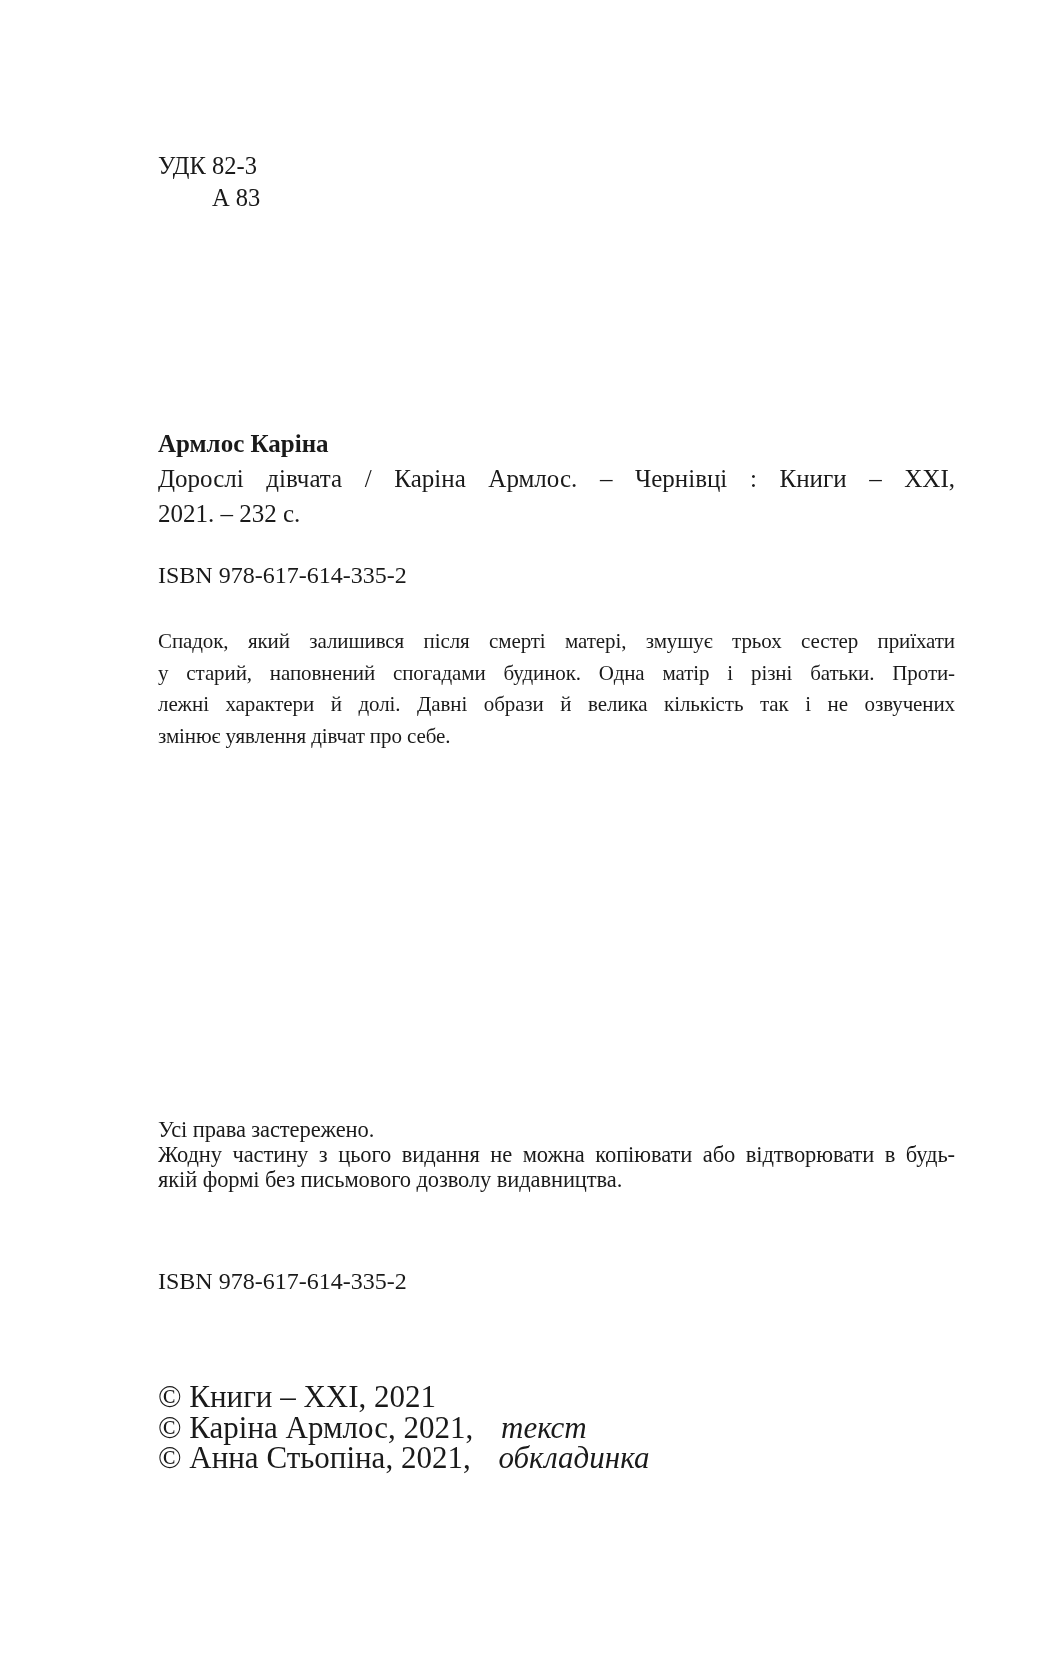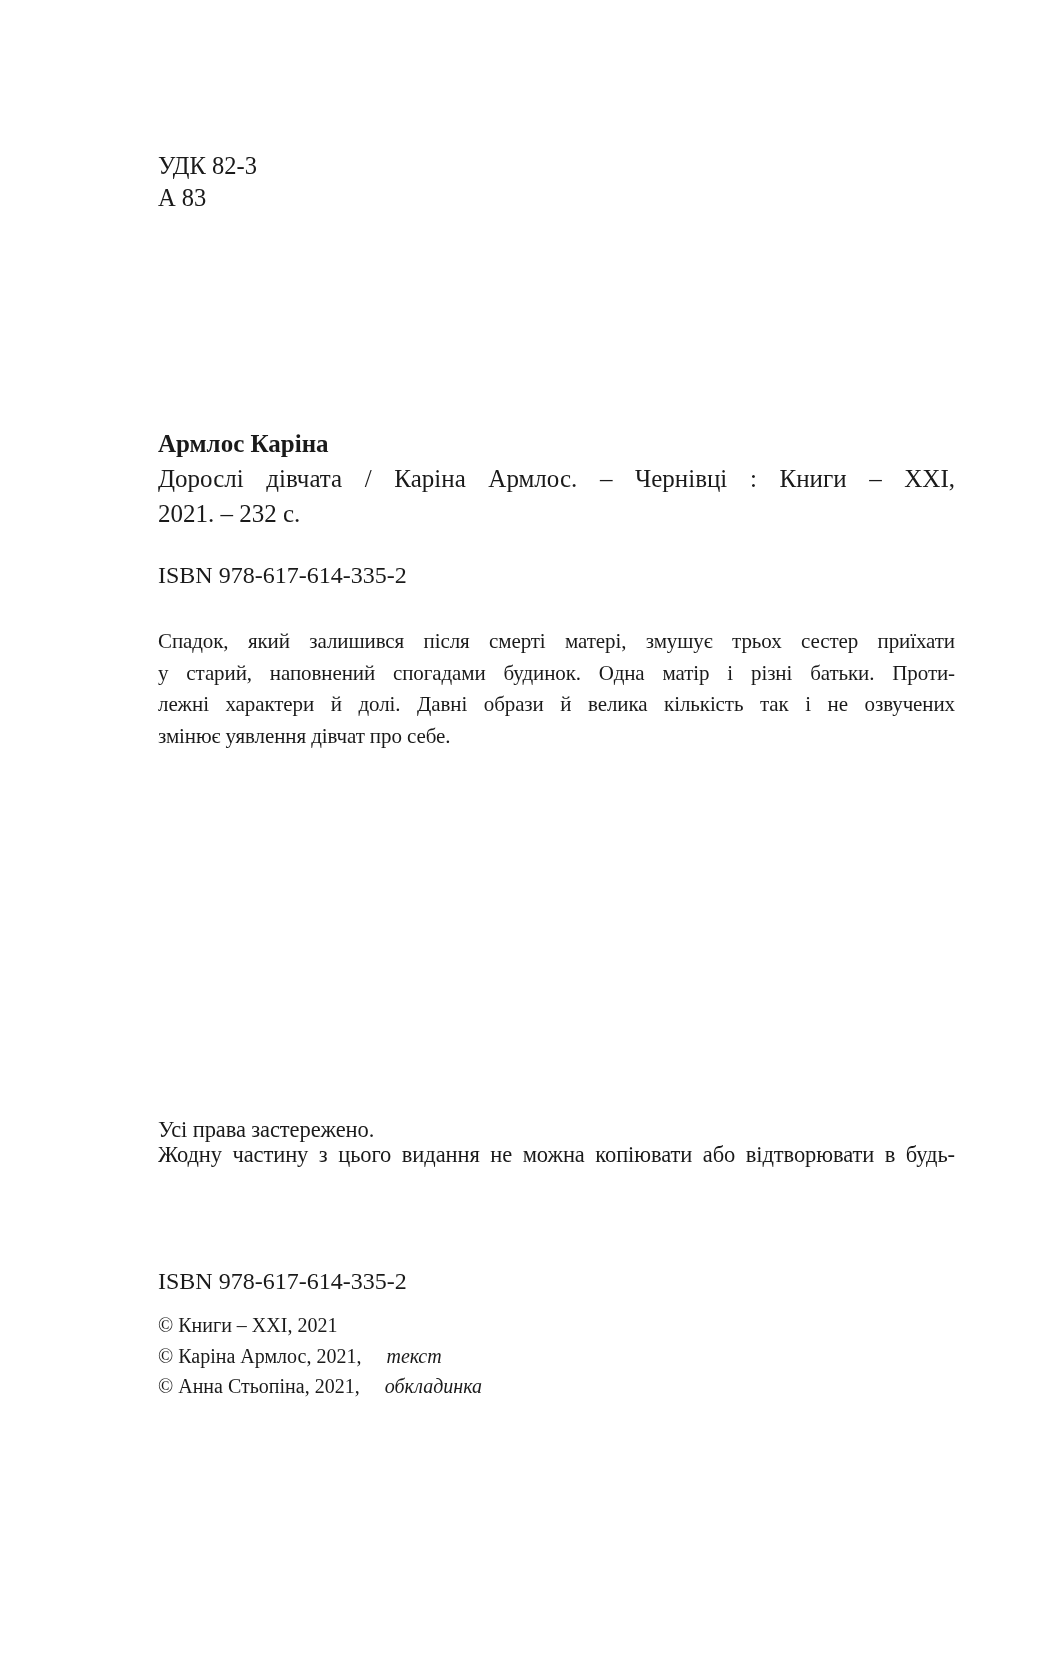--- a/index.html
+++ b/index.html
@@ -31,21 +31,21 @@
     overflow: hidden;
   }
   .left { text-align: left; }
 
   #udk-block {
     top: 150px;
     font-size: 24.5px;
     line-height: 32px;
     font-family: Liberation Serif, serif;
   }
-  #udk-block .indent { }
+  #udk-block .indent { margin-left: 54px; }
 
   #biblio-block {
     top: 426px;
     font-size: 25px;
     line-height: 35px;
   }
   #biblio-block .author { font-weight: bold; }
 
   #isbn-top-block {
     top: 560px;
@@ -70,22 +70,22 @@
   }
   #rights-block .just { height: 25px; }
 
   #isbn-bottom-block {
     top: 1266px;
     font-size: 24px;
     line-height: 30px;
   }
 
   #copyright-block {
-    top: 1310px;
-    font-size: 20px;
+    top: 1382px;
+    font-size: 31px;
     line-height: 30.5px;
   }
   #copyright-block .em { font-style: italic; margin-left: 20px; }
 </style>
 </head>
 <body>
 
 <div class="page">
 
   <div class="block" id="udk-block">
@@ -106,20 +106,21 @@
   <div class="block" id="annotation-block">
     <div class="line just">Спадок, який залишився після смерті матері, змушує трьох сестер приїхати</div>
     <div class="line just">у старий, наповнений спогадами будинок. Одна матір і різні батьки. Проти-</div>
     <div class="line just">лежні характери й долі. Давні образи й велика кількість так і не озвучених</div>
     <div class="line left">змінює уявлення дівчат про себе.</div>
   </div>
 
   <div class="block" id="rights-block">
     <div class="line left">Усі права застережено.</div>
     <div class="line just">Жодну частину з цього видання не можна копіювати або відтворювати в будь-</div>
+    <div class="line left">якій формі без письмового дозволу видавництва.</div>
   </div>
 
   <div class="block" id="isbn-bottom-block">
     <div class="line left">ISBN 978-617-614-335-2</div>
   </div>
 
   <div class="block" id="copyright-block">
     <div class="line left"><span>© Книги – XXI, 2021</span><span class="em"></span></div>
     <div class="line left"><span>© Каріна Армлос, 2021, </span><span class="em">текст</span></div>
     <div class="line left"><span>© Анна Стьопіна, 2021, </span><span class="em">обкладинка</span></div>

